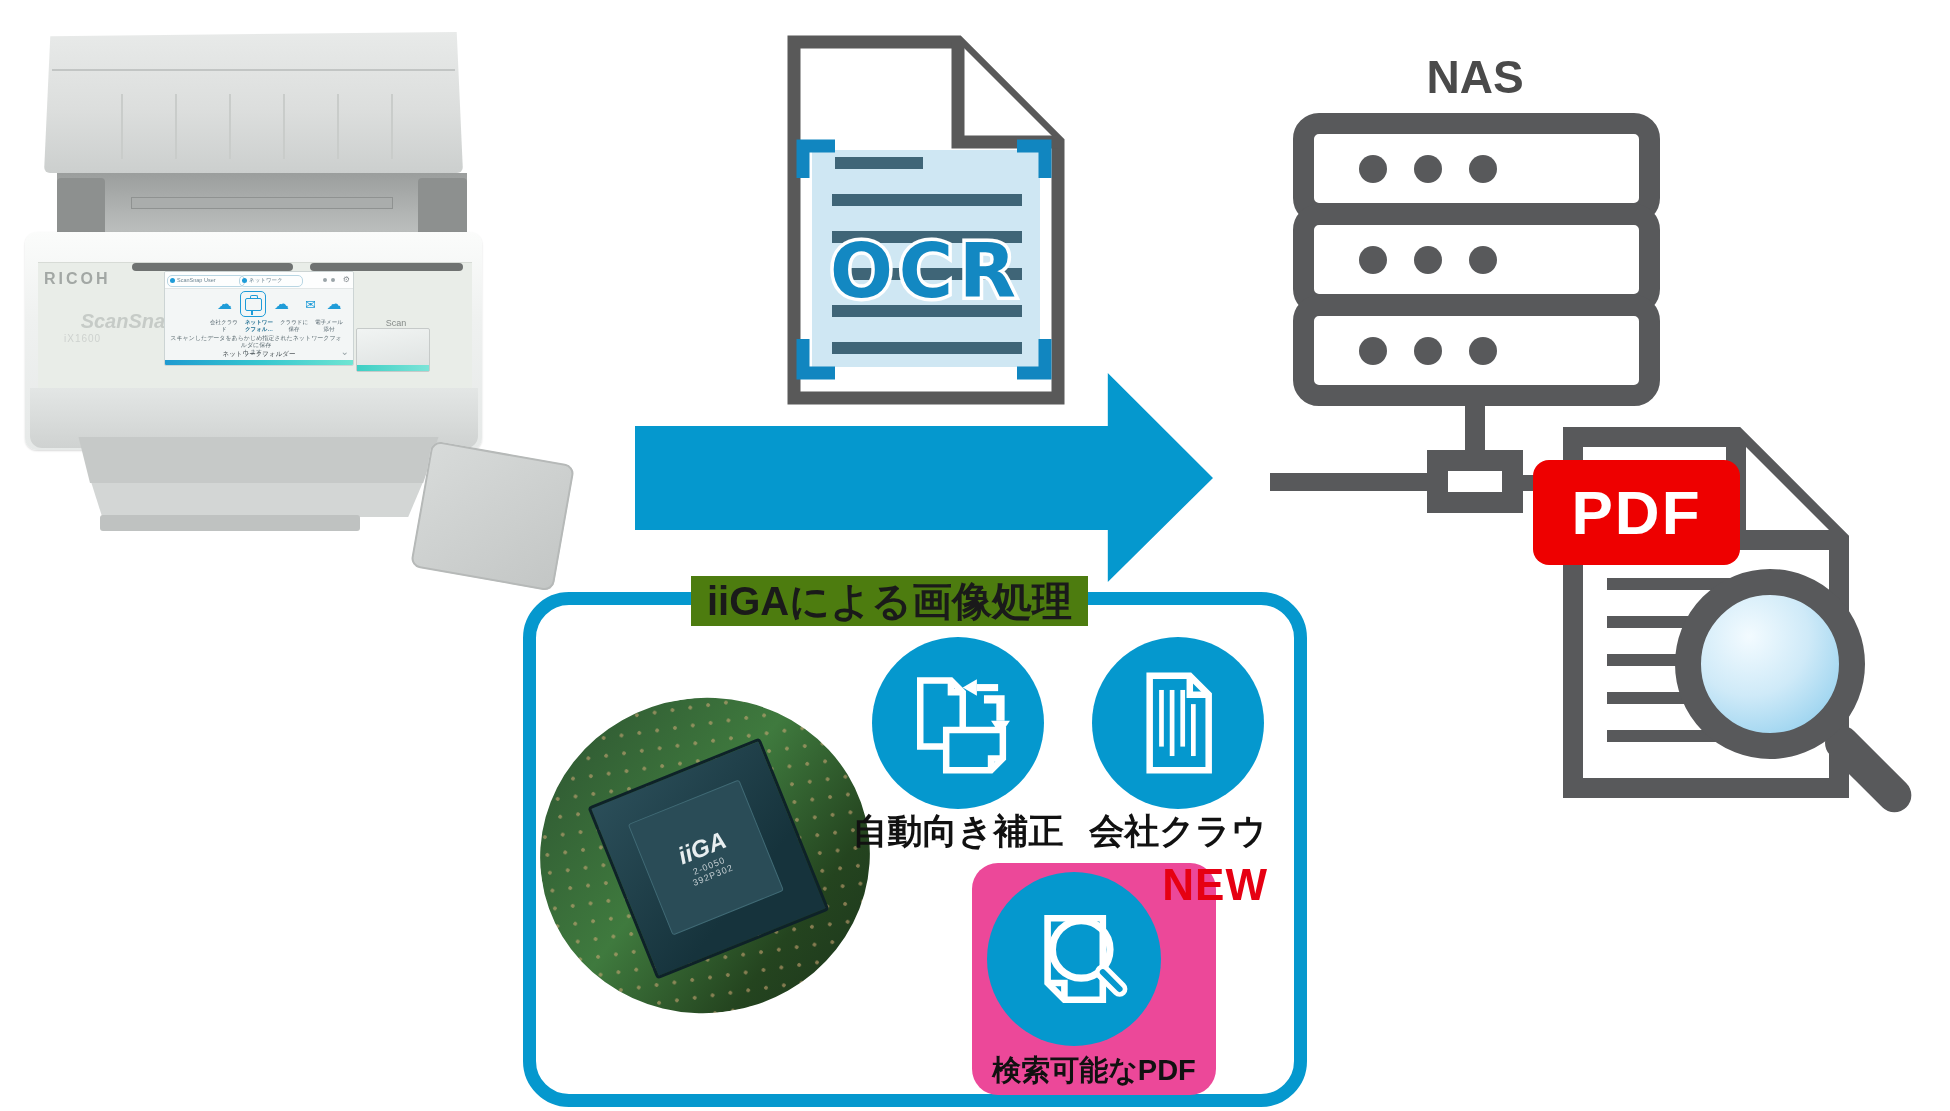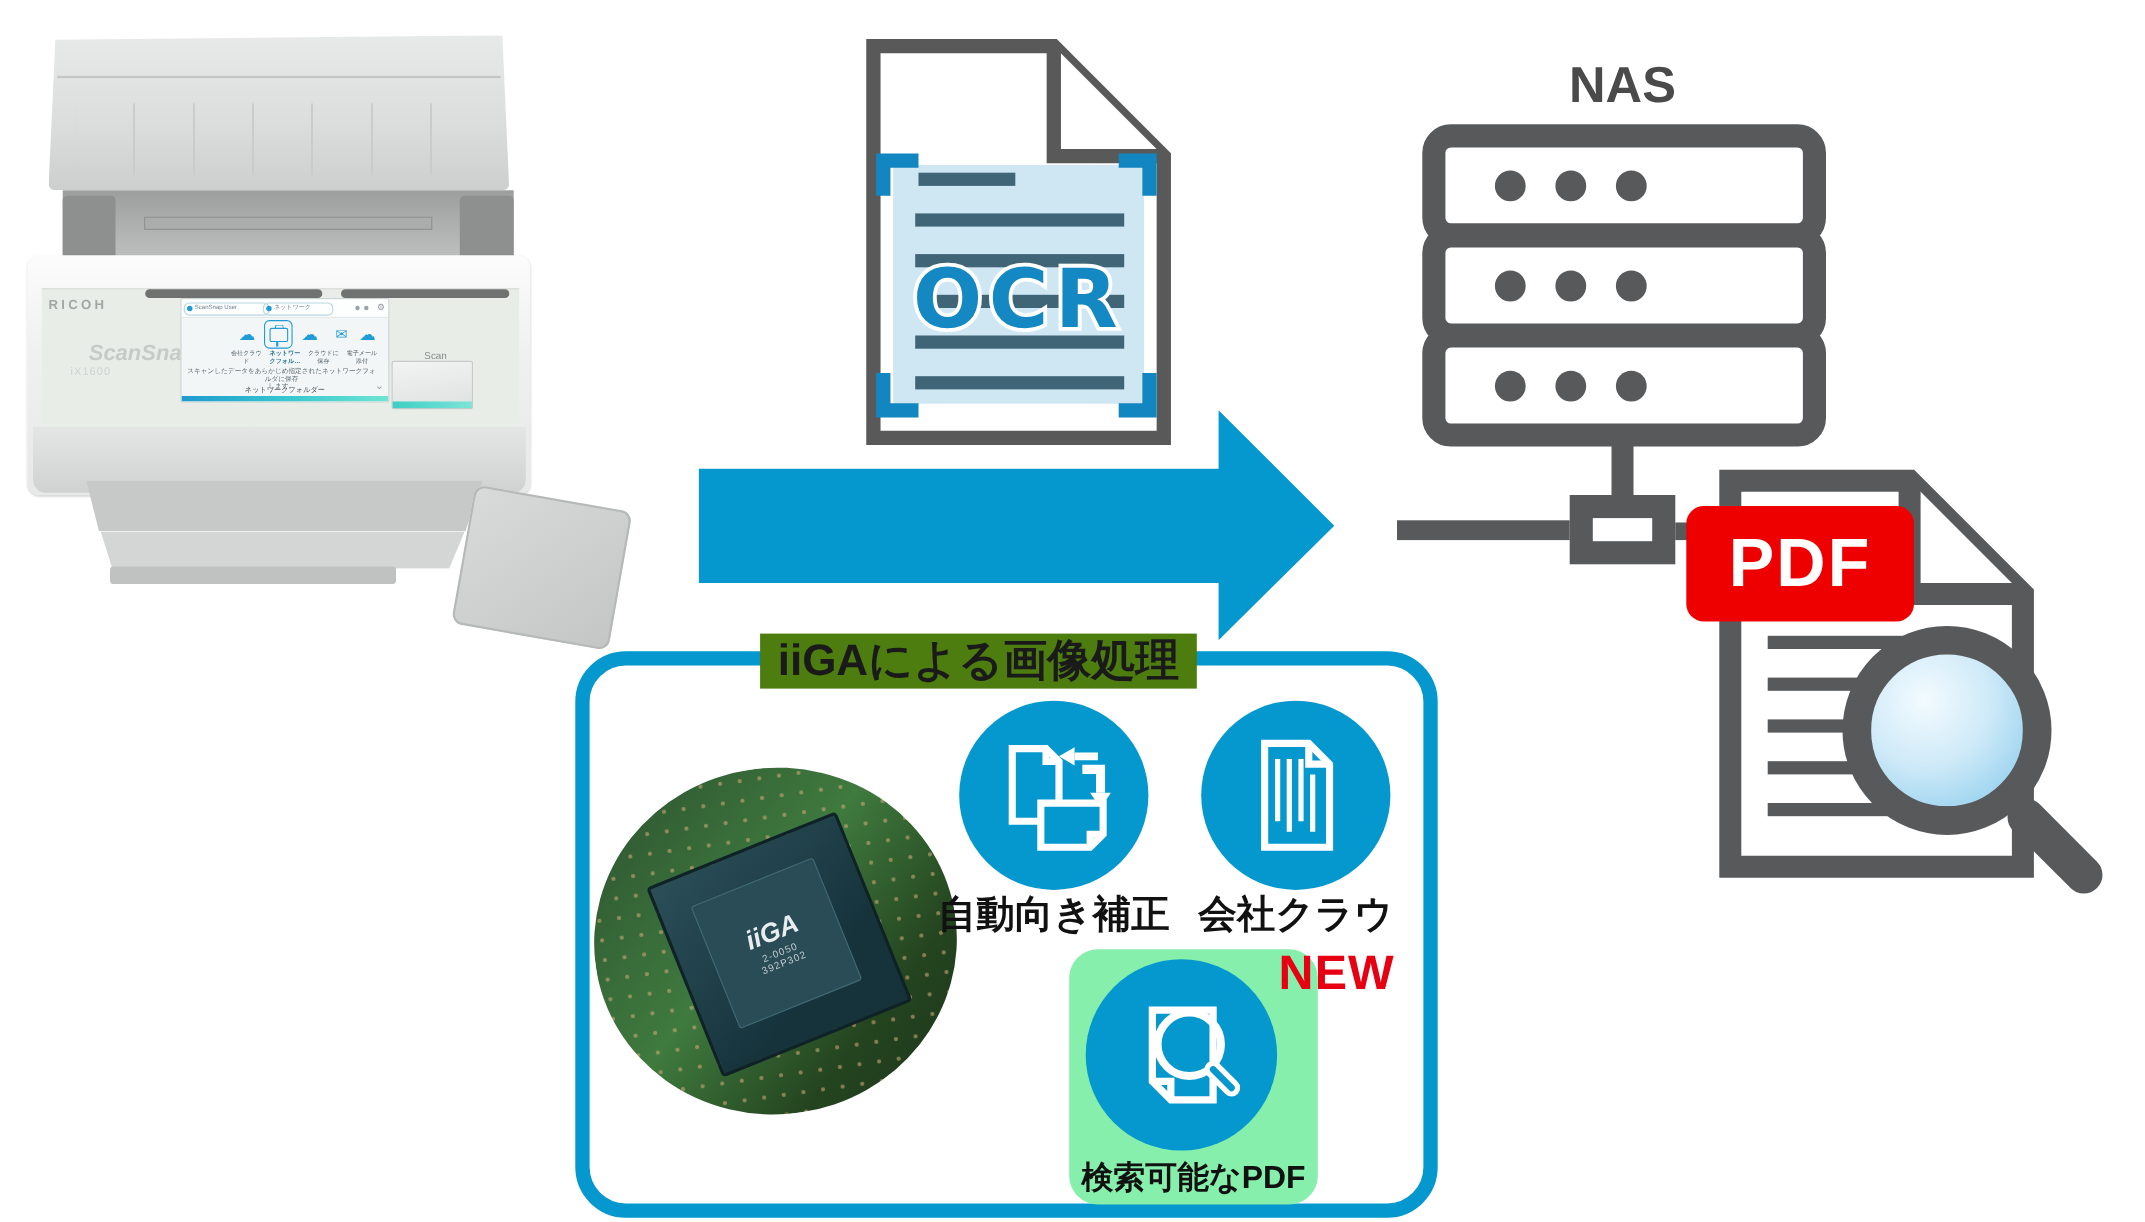--- a/index.html
+++ b/index.html
@@ -19,21 +19,21 @@
     background:repeating-linear-gradient(90deg,transparent 0 52px,#c9ccca 52px 54px);}
   .sc-chute{left:37px;top:153px;width:410px;height:80px;
     background:linear-gradient(180deg,#9b9e9d,#b6b9b8 60%,#c4c7c6);}
   .sc-chute:after{content:"";position:absolute;left:18%;right:18%;top:30%;height:10px;background:#aaadac;border:1px solid #8f9291;}
   .sc-guideL{left:37px;top:158px;width:48px;height:66px;background:#8d908f;border-radius:4px;}
   .sc-guideR{left:398px;top:158px;width:49px;height:66px;background:#8d908f;border-radius:4px;}
   .sc-body{left:5px;top:212px;width:457px;height:218px;background:linear-gradient(180deg,#fbfcfb,#eff1f0 40%,#e6e9e8);border-radius:12px;box-shadow:0 1px 2px rgba(0,0,0,.15);}
   .sc-panel{left:18px;top:242px;width:434px;height:128px;background:#e9ede8;border-top:1px solid #d7dbd6;}
   .sc-slot1{left:112px;top:243px;width:161px;height:8px;background:#6f7271;border-radius:4px;}
   .sc-slot2{left:290px;top:243px;width:153px;height:8px;background:#6f7271;border-radius:4px;}
-  .sc-ricoh{left:24px;top:250px;font-size:12px;font-weight:bold;letter-spacing:3px;color:#a2a7a4;text-align:right;}
+  .sc-ricoh{left:24px;top:250px;font-size:16px;font-weight:bold;letter-spacing:3px;color:#a2a7a4;text-align:right;}
   .sc-logo{left:44px;top:290px;width:130px;text-align:center;color:#c6cbc7;font-style:italic;font-weight:bold;font-size:20px;}
   .sc-model{width:130px;text-align:left;color:#ced2cf;font-size:10px;letter-spacing:1px;font-style:normal;font-weight:normal;}
   .sc-lower{left:10px;top:368px;width:448px;height:60px;background:linear-gradient(180deg,#e3e6e5,#cfd2d1);border-radius:0 0 12px 12px;}
   .sc-tray1{left:47px;top:417px;width:383px;height:46px;background:#c6c9c8;clip-path:polygon(3% 0,97% 0,93% 100%,6% 100%);}
   .sc-tray2{left:57px;top:463px;width:360px;height:34px;background:#d3d6d5;clip-path:polygon(4% 0,96% 0,92% 100%,7% 100%);}
   .sc-tray3{left:80px;top:495px;width:260px;height:16px;background:#bfc2c1;border-radius:3px;}
   .sc-ext{left:400px;top:432px;width:145px;height:128px;background:linear-gradient(135deg,#d8dbda,#c3c6c5);transform:rotate(10deg);border-radius:10px;box-shadow:inset 0 0 0 2px #b6b9b8;}
   .sc-scanlabel{left:354px;top:298px;width:44px;text-align:center;font-size:9px;color:#868b89;}
   .sc-scanbtn{left:336px;top:308px;width:72px;height:42px;background:linear-gradient(170deg,#f1f4f3,#dde1e0);border:1px solid #c6cac9;border-radius:2px;}
   .sc-scanbtn:after{content:"";position:absolute;left:0;right:0;bottom:0;height:6px;background:linear-gradient(90deg,#3ecfc4,#7ce4d8);}
@@ -89,21 +89,21 @@
     background-size:18px 18px,100% 100%;}
   .chip-die{position:absolute;left:75px;top:68px;width:180px;height:180px;transform:rotate(-14deg);
     background:linear-gradient(150deg,#2b4e59,#16333c 70%);border:3px solid #0e2228;border-radius:4px;}
   .chip-core{position:absolute;left:28px;top:28px;width:118px;height:118px;background:#2a4c57;border:1px solid #406a75;border-radius:3px;
     display:flex;flex-direction:column;align-items:center;justify-content:center;color:#e8eef0;}
   .chip-logo{font-style:italic;font-weight:bold;font-size:24px;}
   .chip-line{font-size:9px;color:#c2ccd0;letter-spacing:1px;}
 
   .feat-circle{width:172px;height:172px;border-radius:50%;background:#0598ce;display:flex;align-items:center;justify-content:center;}
   .feat-label{font-size:35px;font-weight:bold;color:#111;text-align:center;white-space:nowrap;}
-  .yellow-tile{left:972px;top:863px;width:226px;height:232px;background:#86efac;border-radius:26px;}
+  .yellow-tile{left:972px;top:863px;width:244px;height:232px;background:#ec4899;border-radius:26px;}
   .tile-circle{position:absolute;left:15px;top:9px;width:174px;height:174px;border-radius:50%;background:#0598ce;display:flex;align-items:center;justify-content:center;}
   .tile-label{position:absolute;left:0;right:0;top:188px;text-align:center;font-size:29px;font-weight:bold;color:#111;white-space:nowrap;}
   .new-badge{left:1148px;top:860px;width:120px;font-size:44px;font-weight:bold;color:#e60012;letter-spacing:1px;text-align:right;}
 </style>
 </head>
 <body>
 
 <div class="canvas">
 
   <div class="abs scanner">

